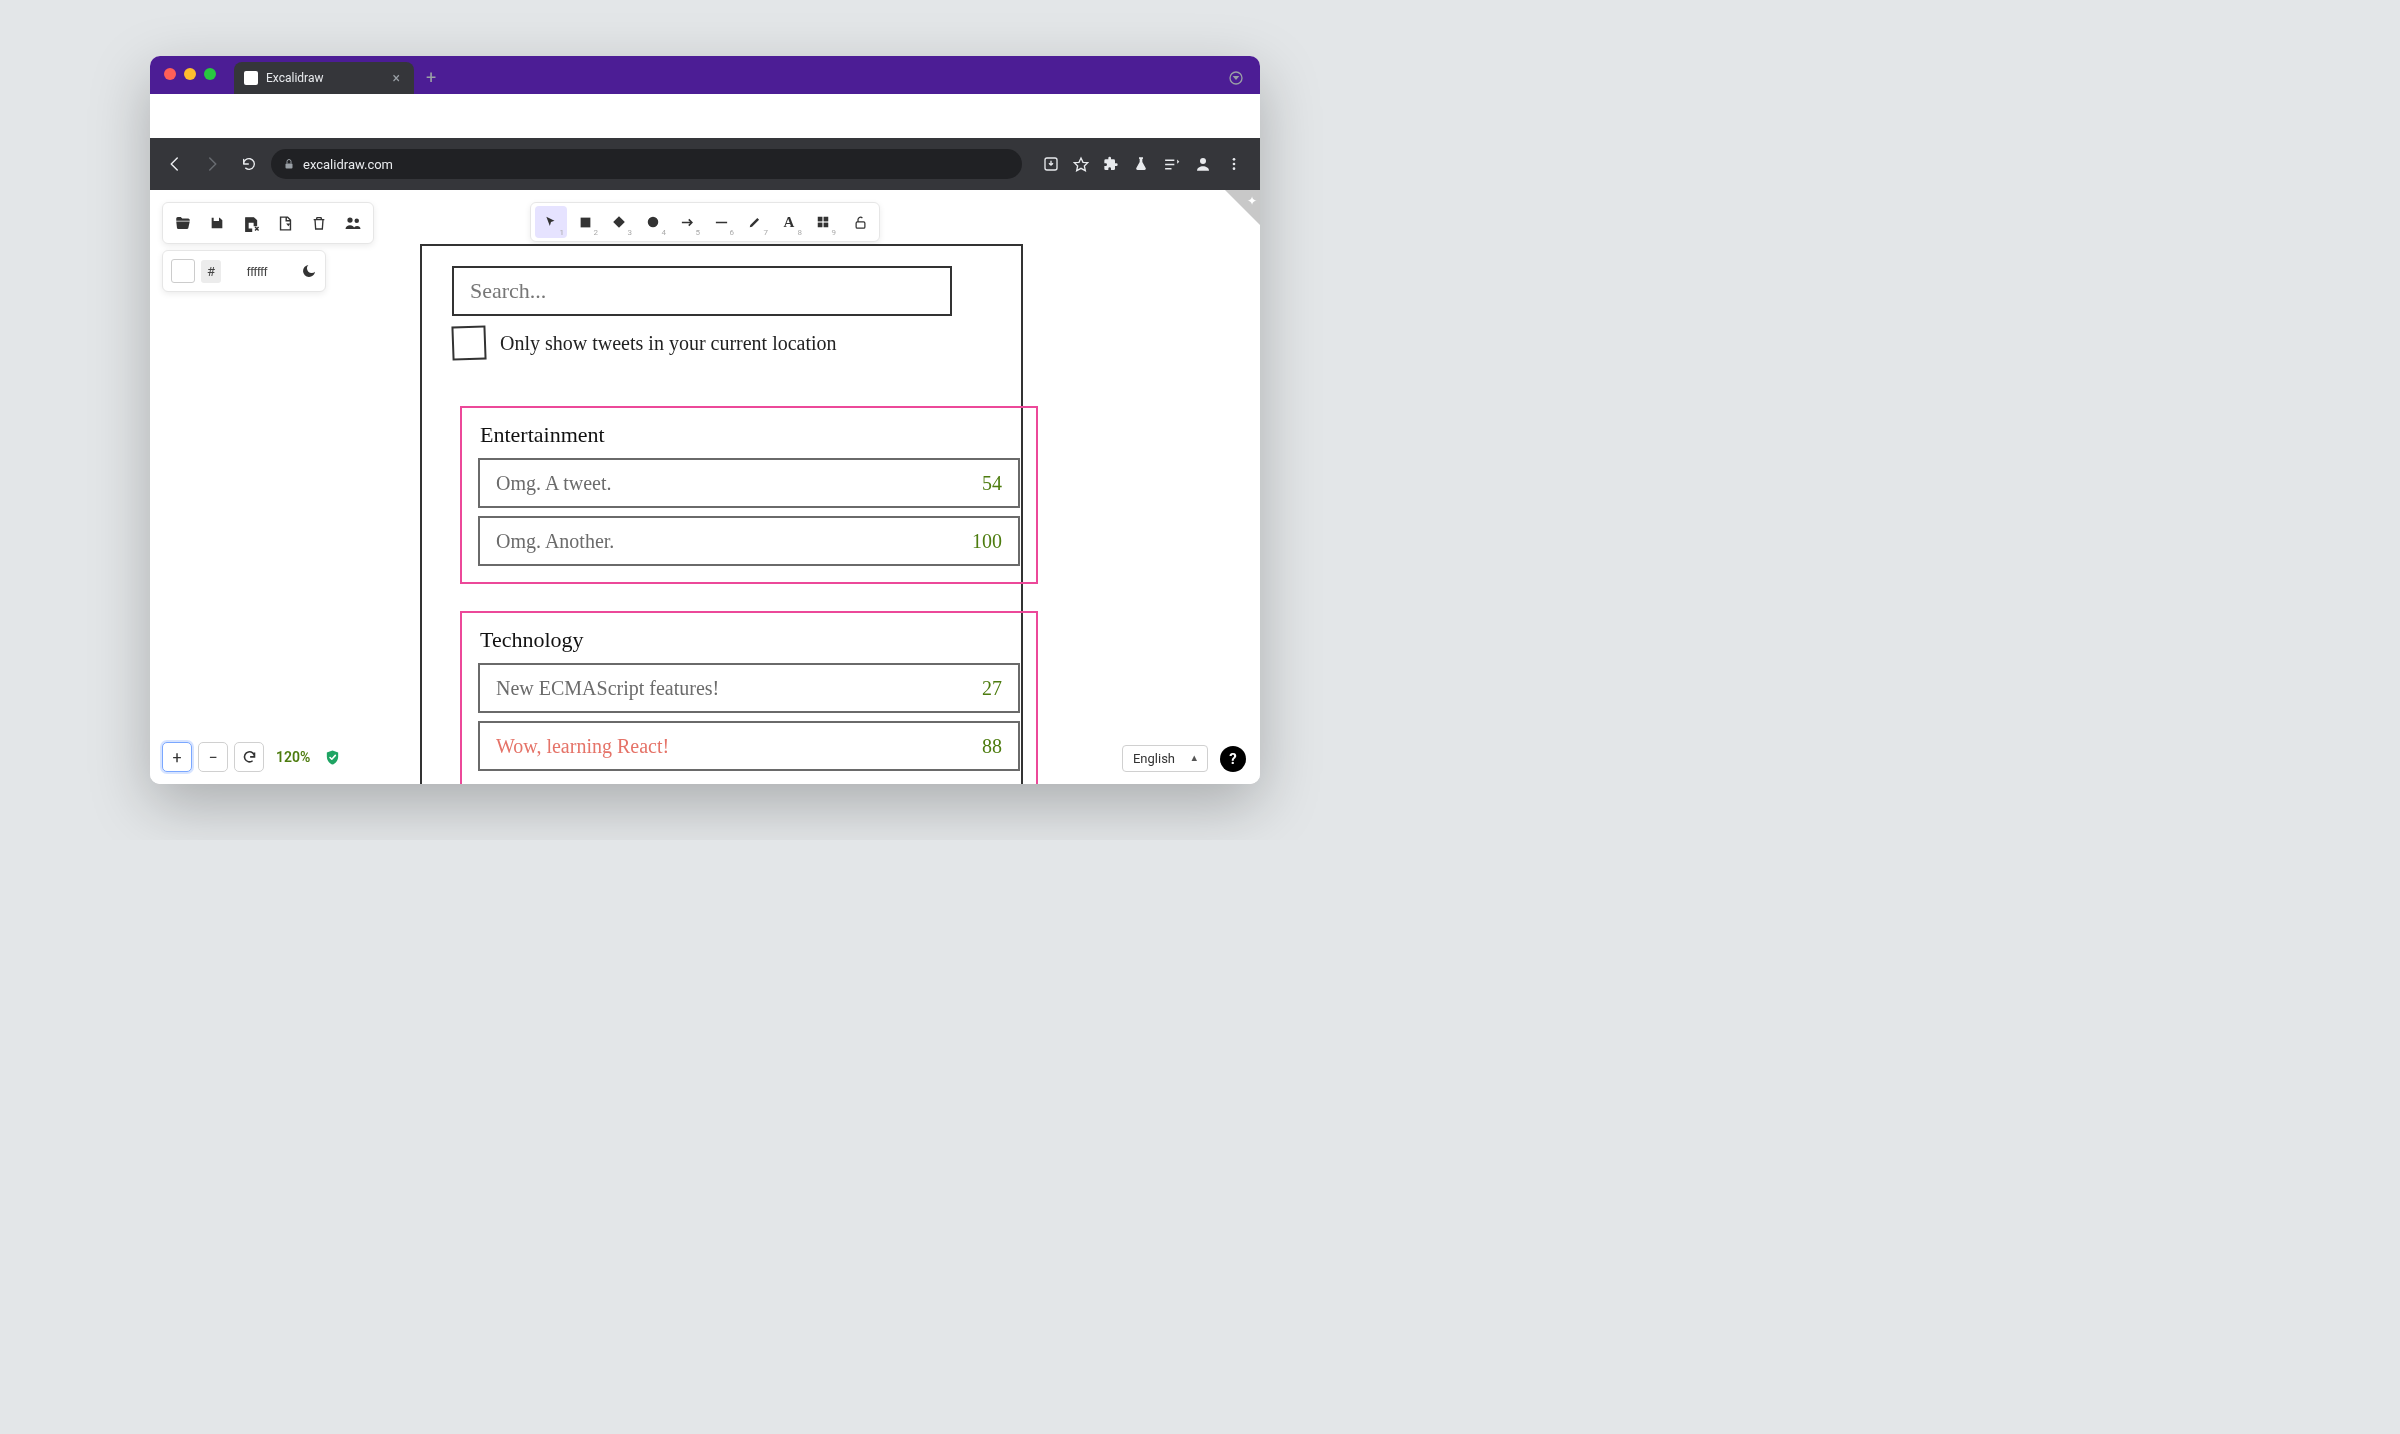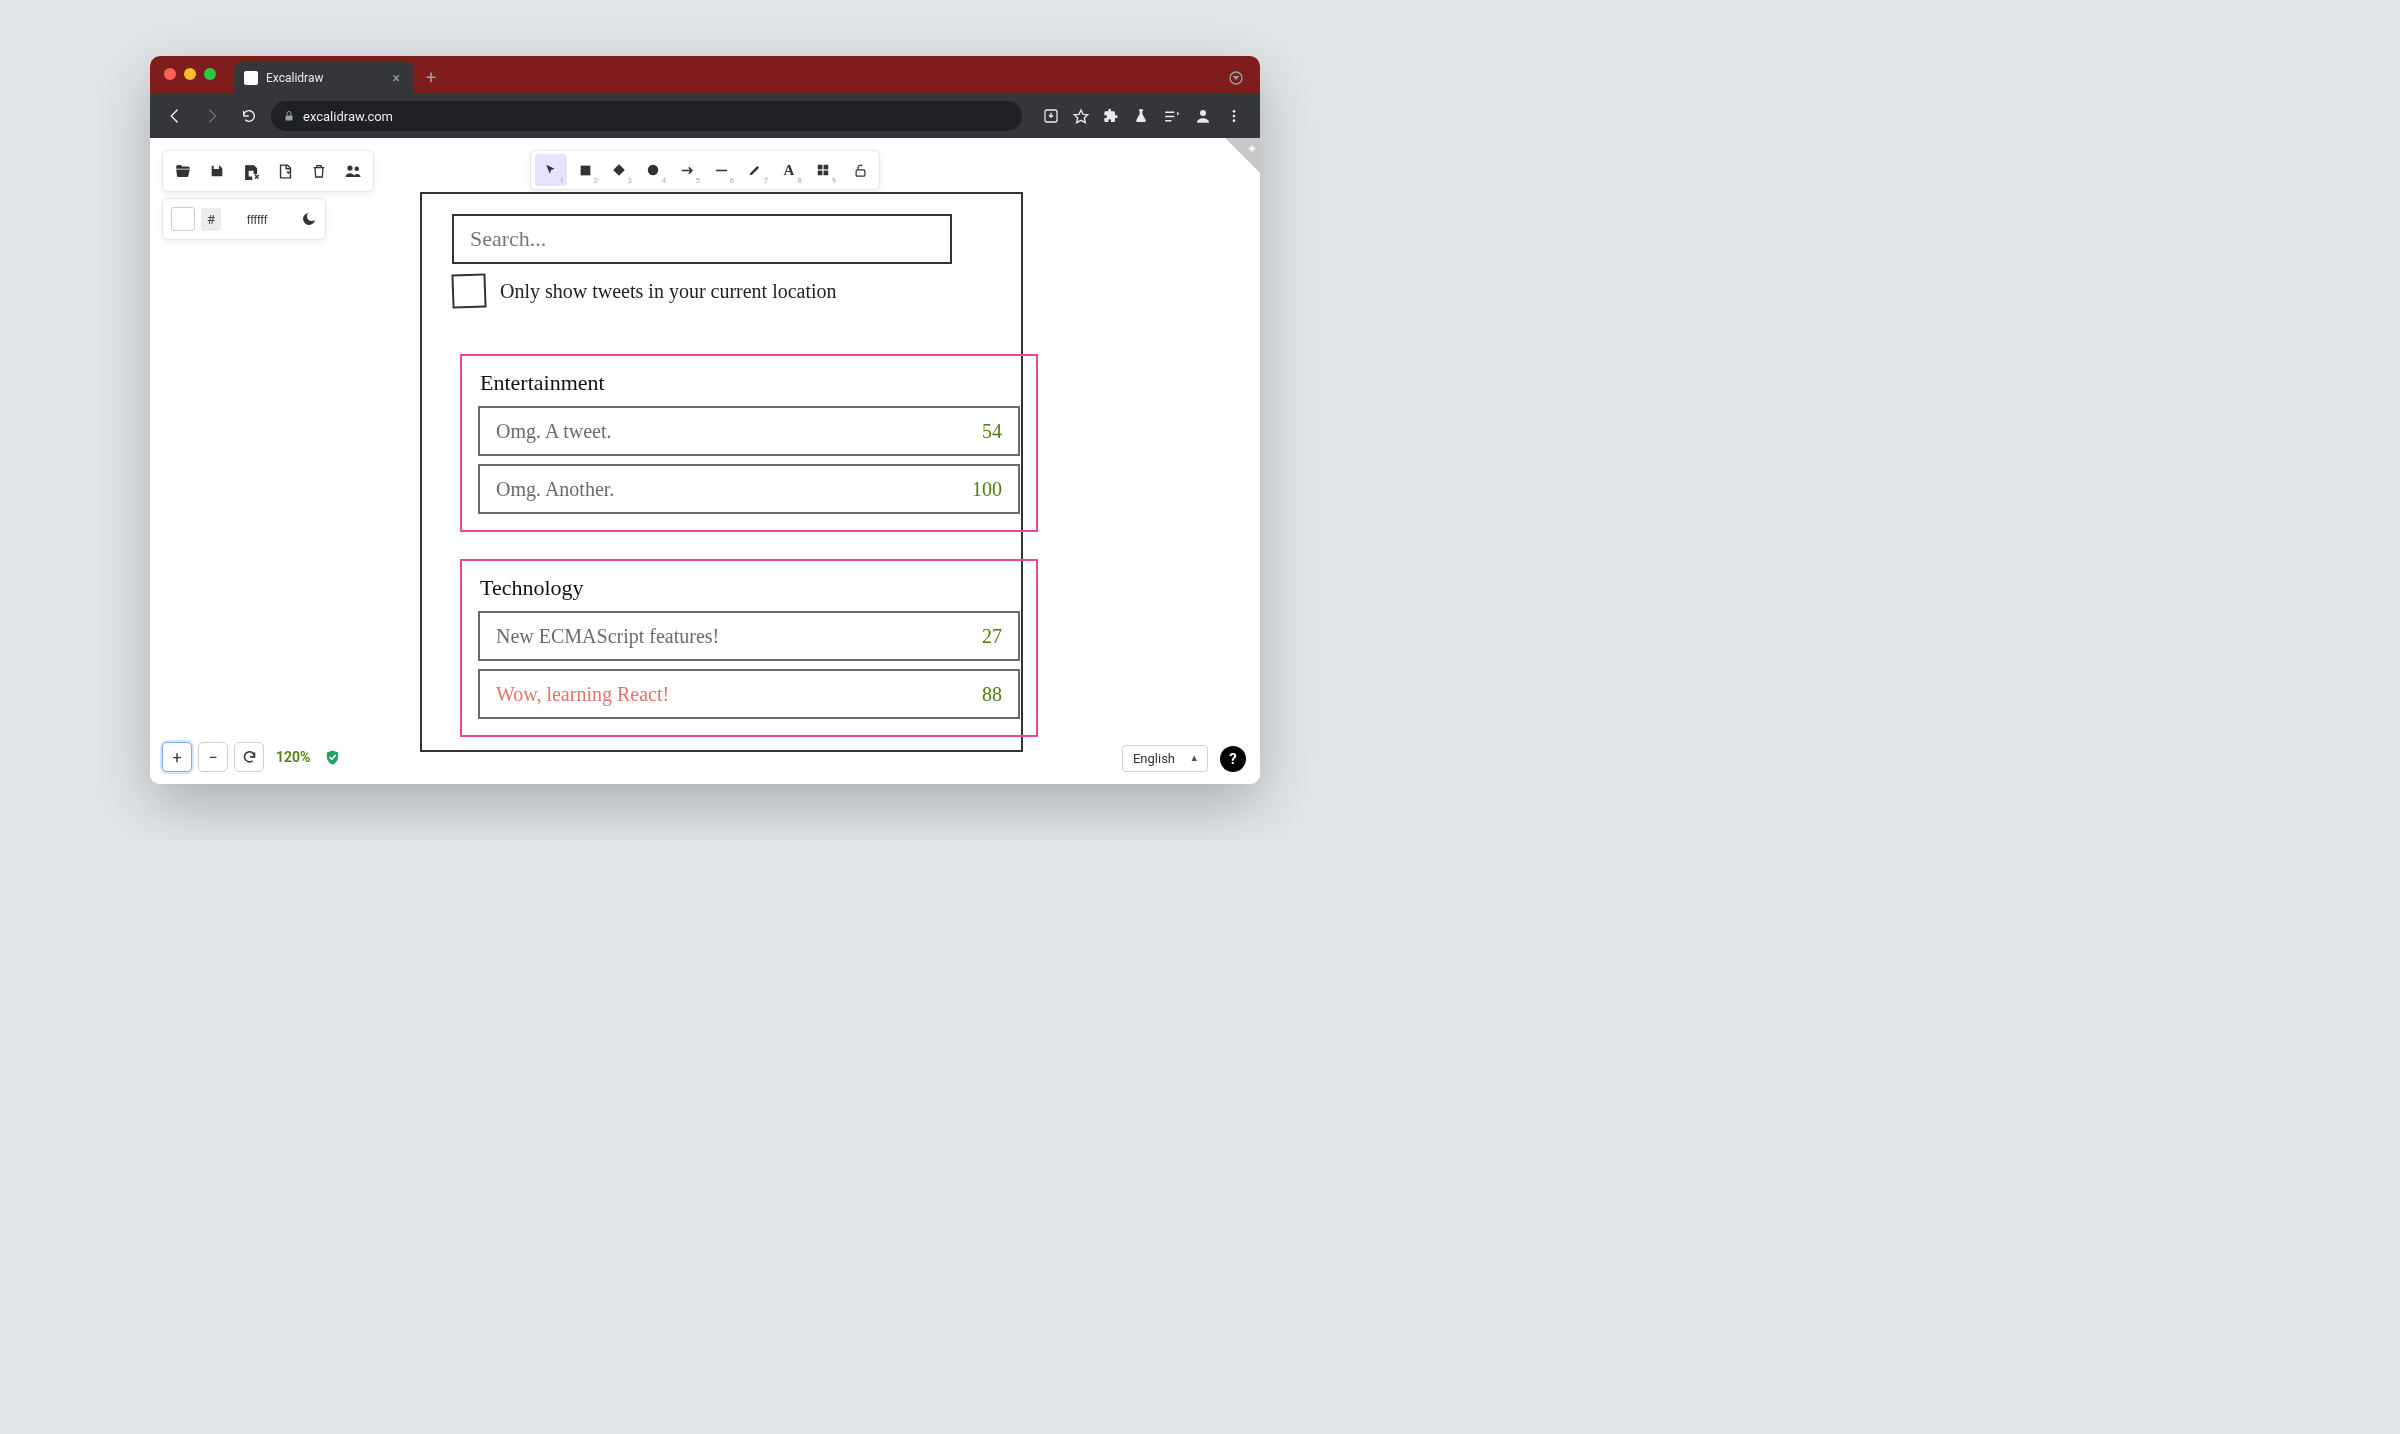--- a/index.html
+++ b/index.html
@@ -22,21 +22,21 @@
     box-shadow: 0 20px 60px rgba(0,0,0,0.25);
     overflow: hidden;
     display: flex;
     flex-direction: column;
     position: relative;
   }
 
   
   .titlebar {
     height: 38px;
-    background: #7f1d1d;
+    background: #4c1d95;
     display: flex;
     align-items: flex-end;
   }
   .traffic-lights {
     display: flex;
     gap: 8px;
     padding: 12px 14px 10px;
     align-self: flex-start;
   }
   .tl { width: 12px; height: 12px; border-radius: 50%; }
@@ -56,27 +56,28 @@
     gap:8px;
   }
   .tab .favicon { width:14px; height:14px; background:#fff; border-radius:2px; display:inline-block;}
   .tab .close-x { margin-left:auto; color:#9aa0a6; font-size:14px; cursor:pointer; padding:0 4px;}
   .newtab { color:#9aa0a6; font-size:18px; padding:0 12px 6px; cursor:pointer;}
   .title-right { padding:0 16px 8px; color:#9aa0a6;}
   .title-right svg { display:block; }
 
   
   .addressbar {
-    height: 44px;
+    height: 52px;
     background:#35363a;
     display:flex;
     align-items:center;
     padding:0 10px;
     gap:7px;
     color:#9aa0a6;
+    margin-top:44px;
   }
   .nav-btn { width:30px; height:30px; display:flex; align-items:center; justify-content:center; border-radius:50%; cursor:pointer;}
   .nav-btn.disabled { opacity:.5; }
   .omnibox {
     flex:1;
     background:#202124;
     height:30px;
     border-radius:15px;
     display:flex;
     align-items:center;

